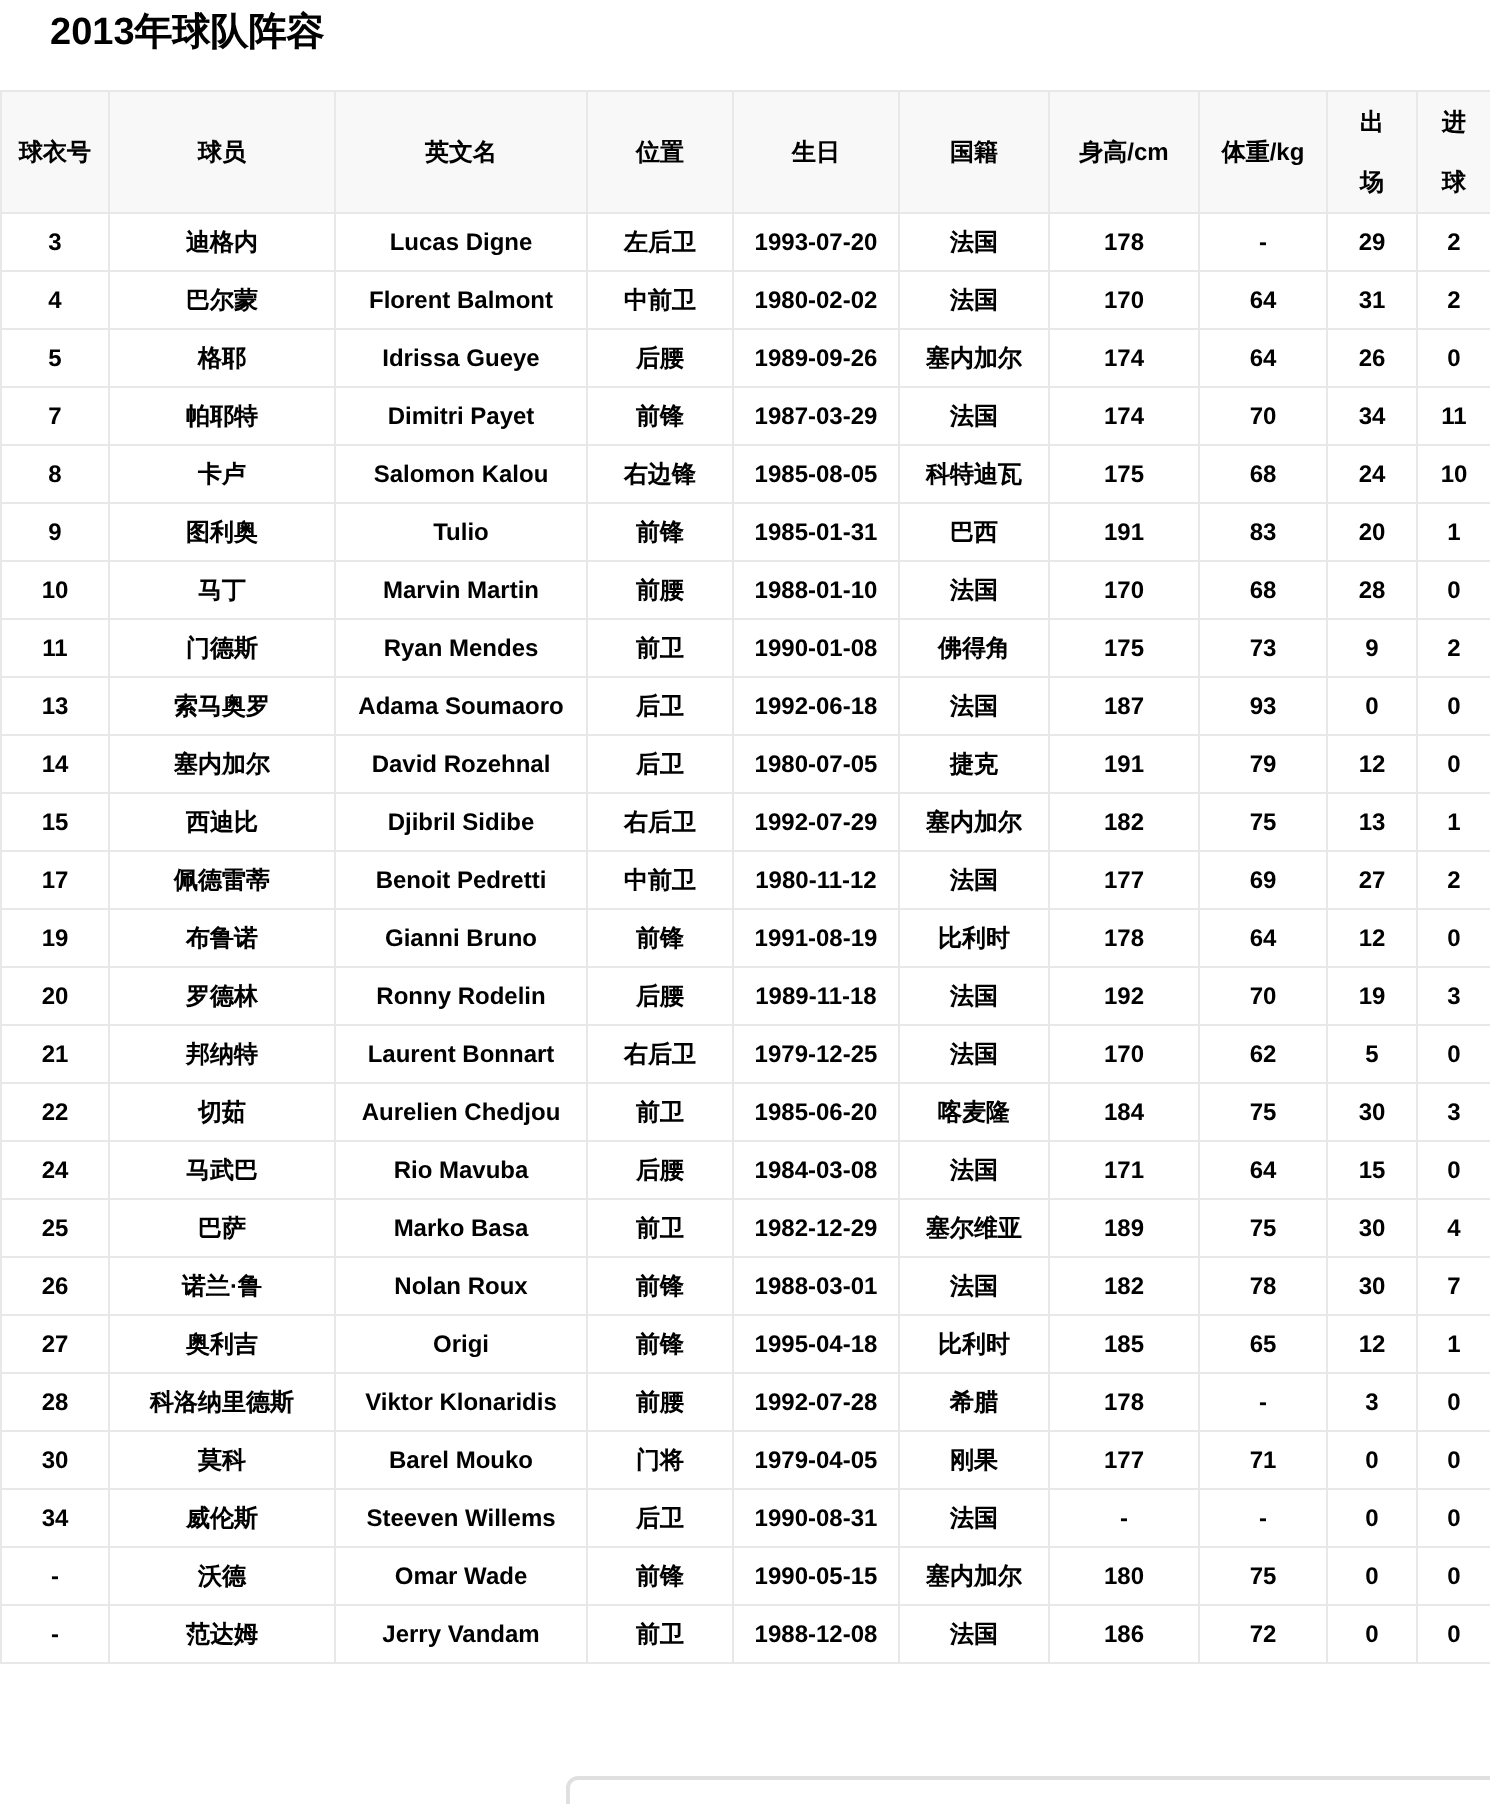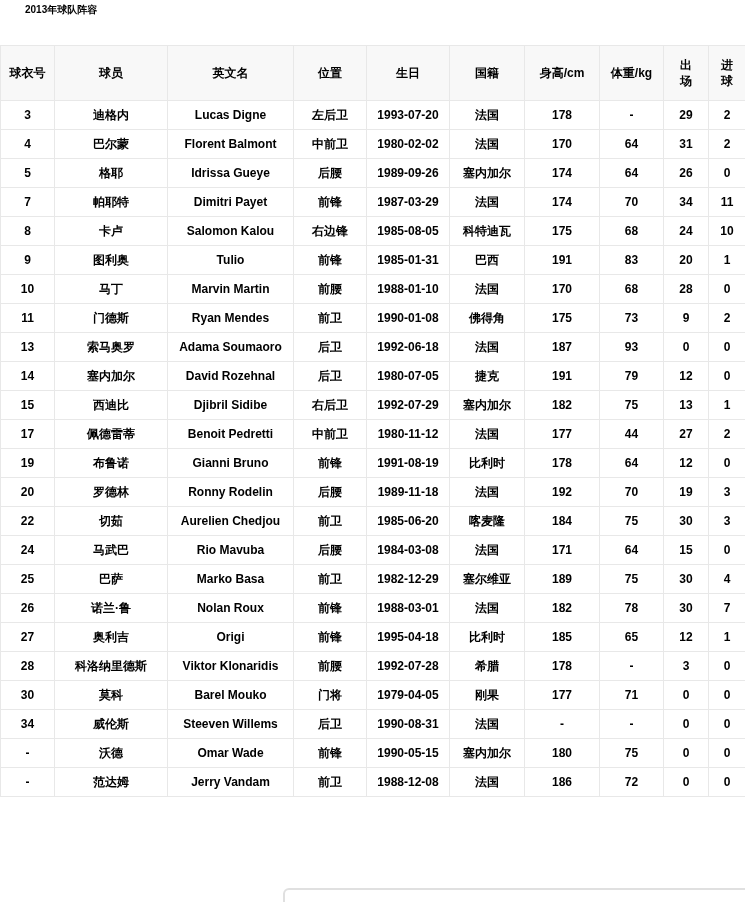--- a/index.html
+++ b/index.html
@@ -12,21 +12,21 @@
     height: 902px;
     position: relative;
     overflow: hidden;
     font-family: "Liberation Sans", "DejaVu Sans", sans-serif;
     color: #000000;
   }
   .page-title {
     position: absolute;
     left: 25px;
     top: 3px;
-    font-size: 10px;
+    font-size: 19px;
     font-weight: bold;
     color: #000000;
     margin: 0;
     white-space: nowrap;
   }
   table.roster {
     position: absolute;
     left: 0;
     top: 45px;
     width: 745px;
@@ -53,21 +53,21 @@
   table.roster td {
     background: #ffffff;
     height: 28px;
   }
   
   .vwrap {
     display: inline-block;
     width: 1em;
     word-break: break-all;
     white-space: normal;
-    line-height: 16px;
+    line-height: 30px;
   }
   .bottom-panel {
     position: absolute;
     left: 283px;
     top: 888px;
     width: 520px;
     height: 60px;
     background: #ffffff;
     border: 2px solid #e0e0e0;
     border-radius: 6px;
@@ -240,21 +240,21 @@
         <td>1</td>
       </tr>
       <tr>
         <td>17</td>
         <td>佩德雷蒂</td>
         <td>Benoit Pedretti</td>
         <td>中前卫</td>
         <td>1980-11-12</td>
         <td>法国</td>
         <td>177</td>
-        <td>44</td>
+        <td>69</td>
         <td>27</td>
         <td>2</td>
       </tr>
       <tr>
         <td>19</td>
         <td>布鲁诺</td>
         <td>Gianni Bruno</td>
         <td>前锋</td>
         <td>1991-08-19</td>
         <td>比利时</td>
@@ -267,20 +267,32 @@
         <td>20</td>
         <td>罗德林</td>
         <td>Ronny Rodelin</td>
         <td>后腰</td>
         <td>1989-11-18</td>
         <td>法国</td>
         <td>192</td>
         <td>70</td>
         <td>19</td>
         <td>3</td>
+      </tr>
+      <tr>
+        <td>21</td>
+        <td>邦纳特</td>
+        <td>Laurent Bonnart</td>
+        <td>右后卫</td>
+        <td>1979-12-25</td>
+        <td>法国</td>
+        <td>170</td>
+        <td>62</td>
+        <td>5</td>
+        <td>0</td>
       </tr>
       <tr>
         <td>22</td>
         <td>切茹</td>
         <td>Aurelien Chedjou</td>
         <td>前卫</td>
         <td>1985-06-20</td>
         <td>喀麦隆</td>
         <td>184</td>
         <td>75</td>

